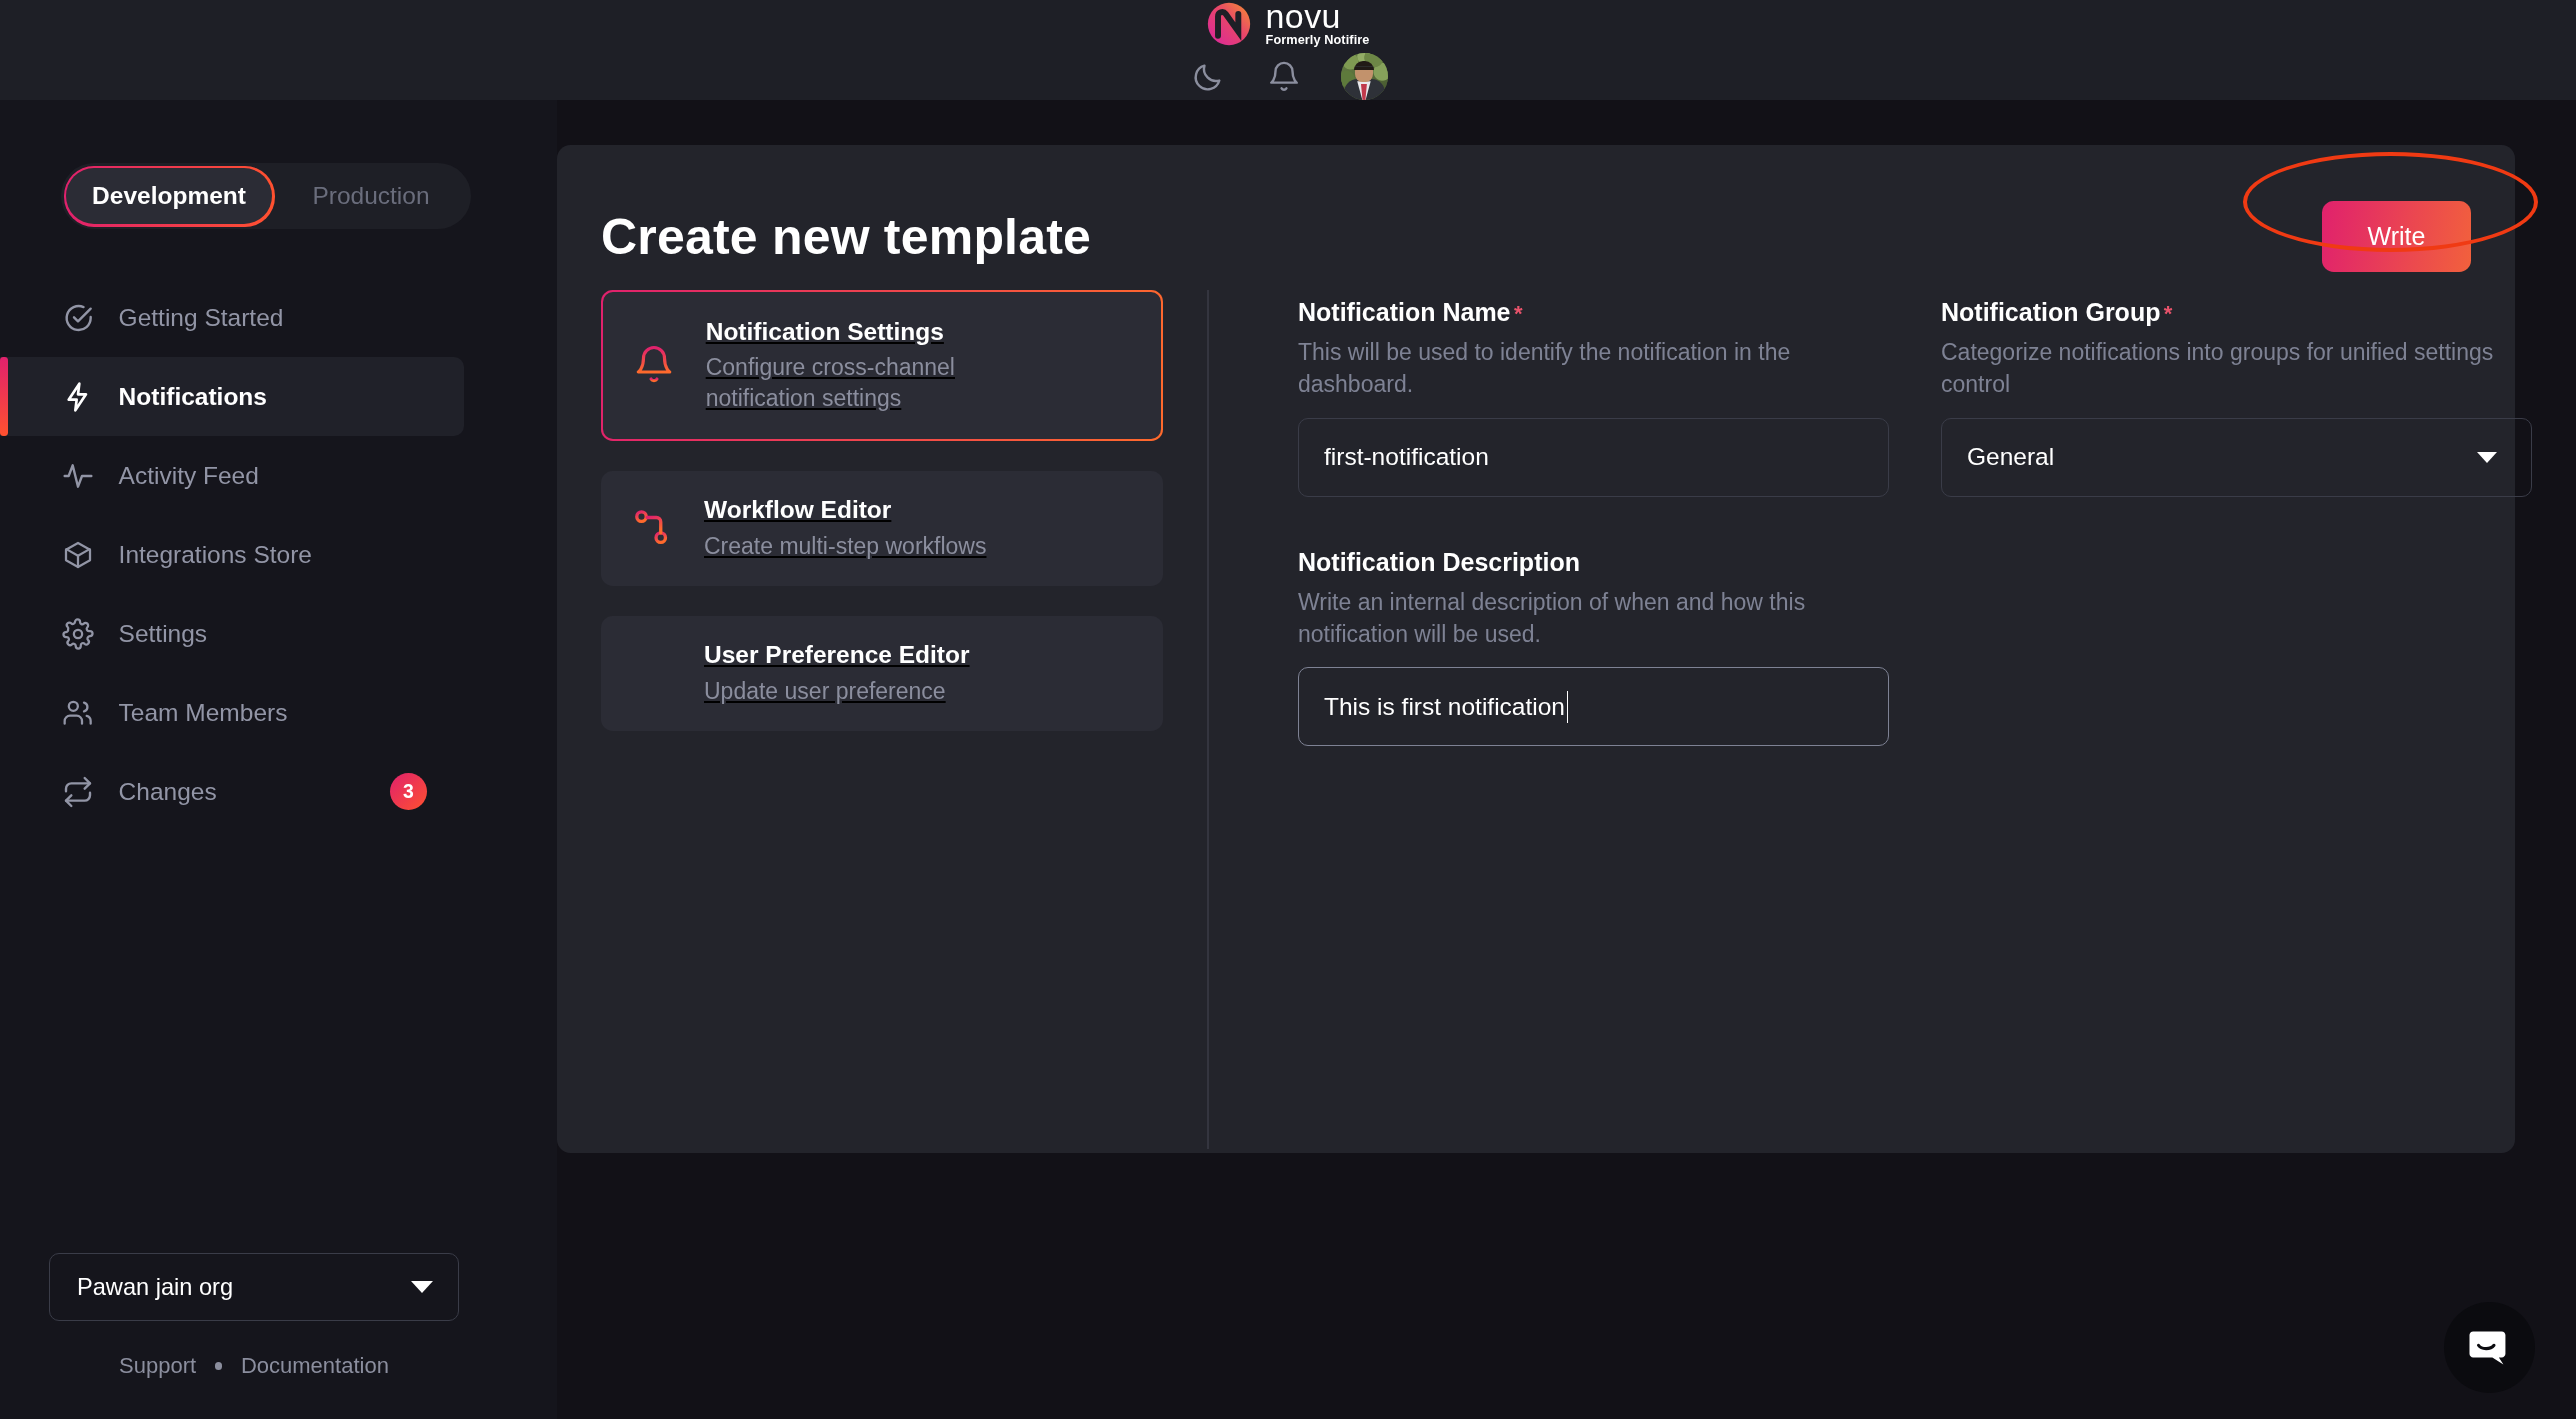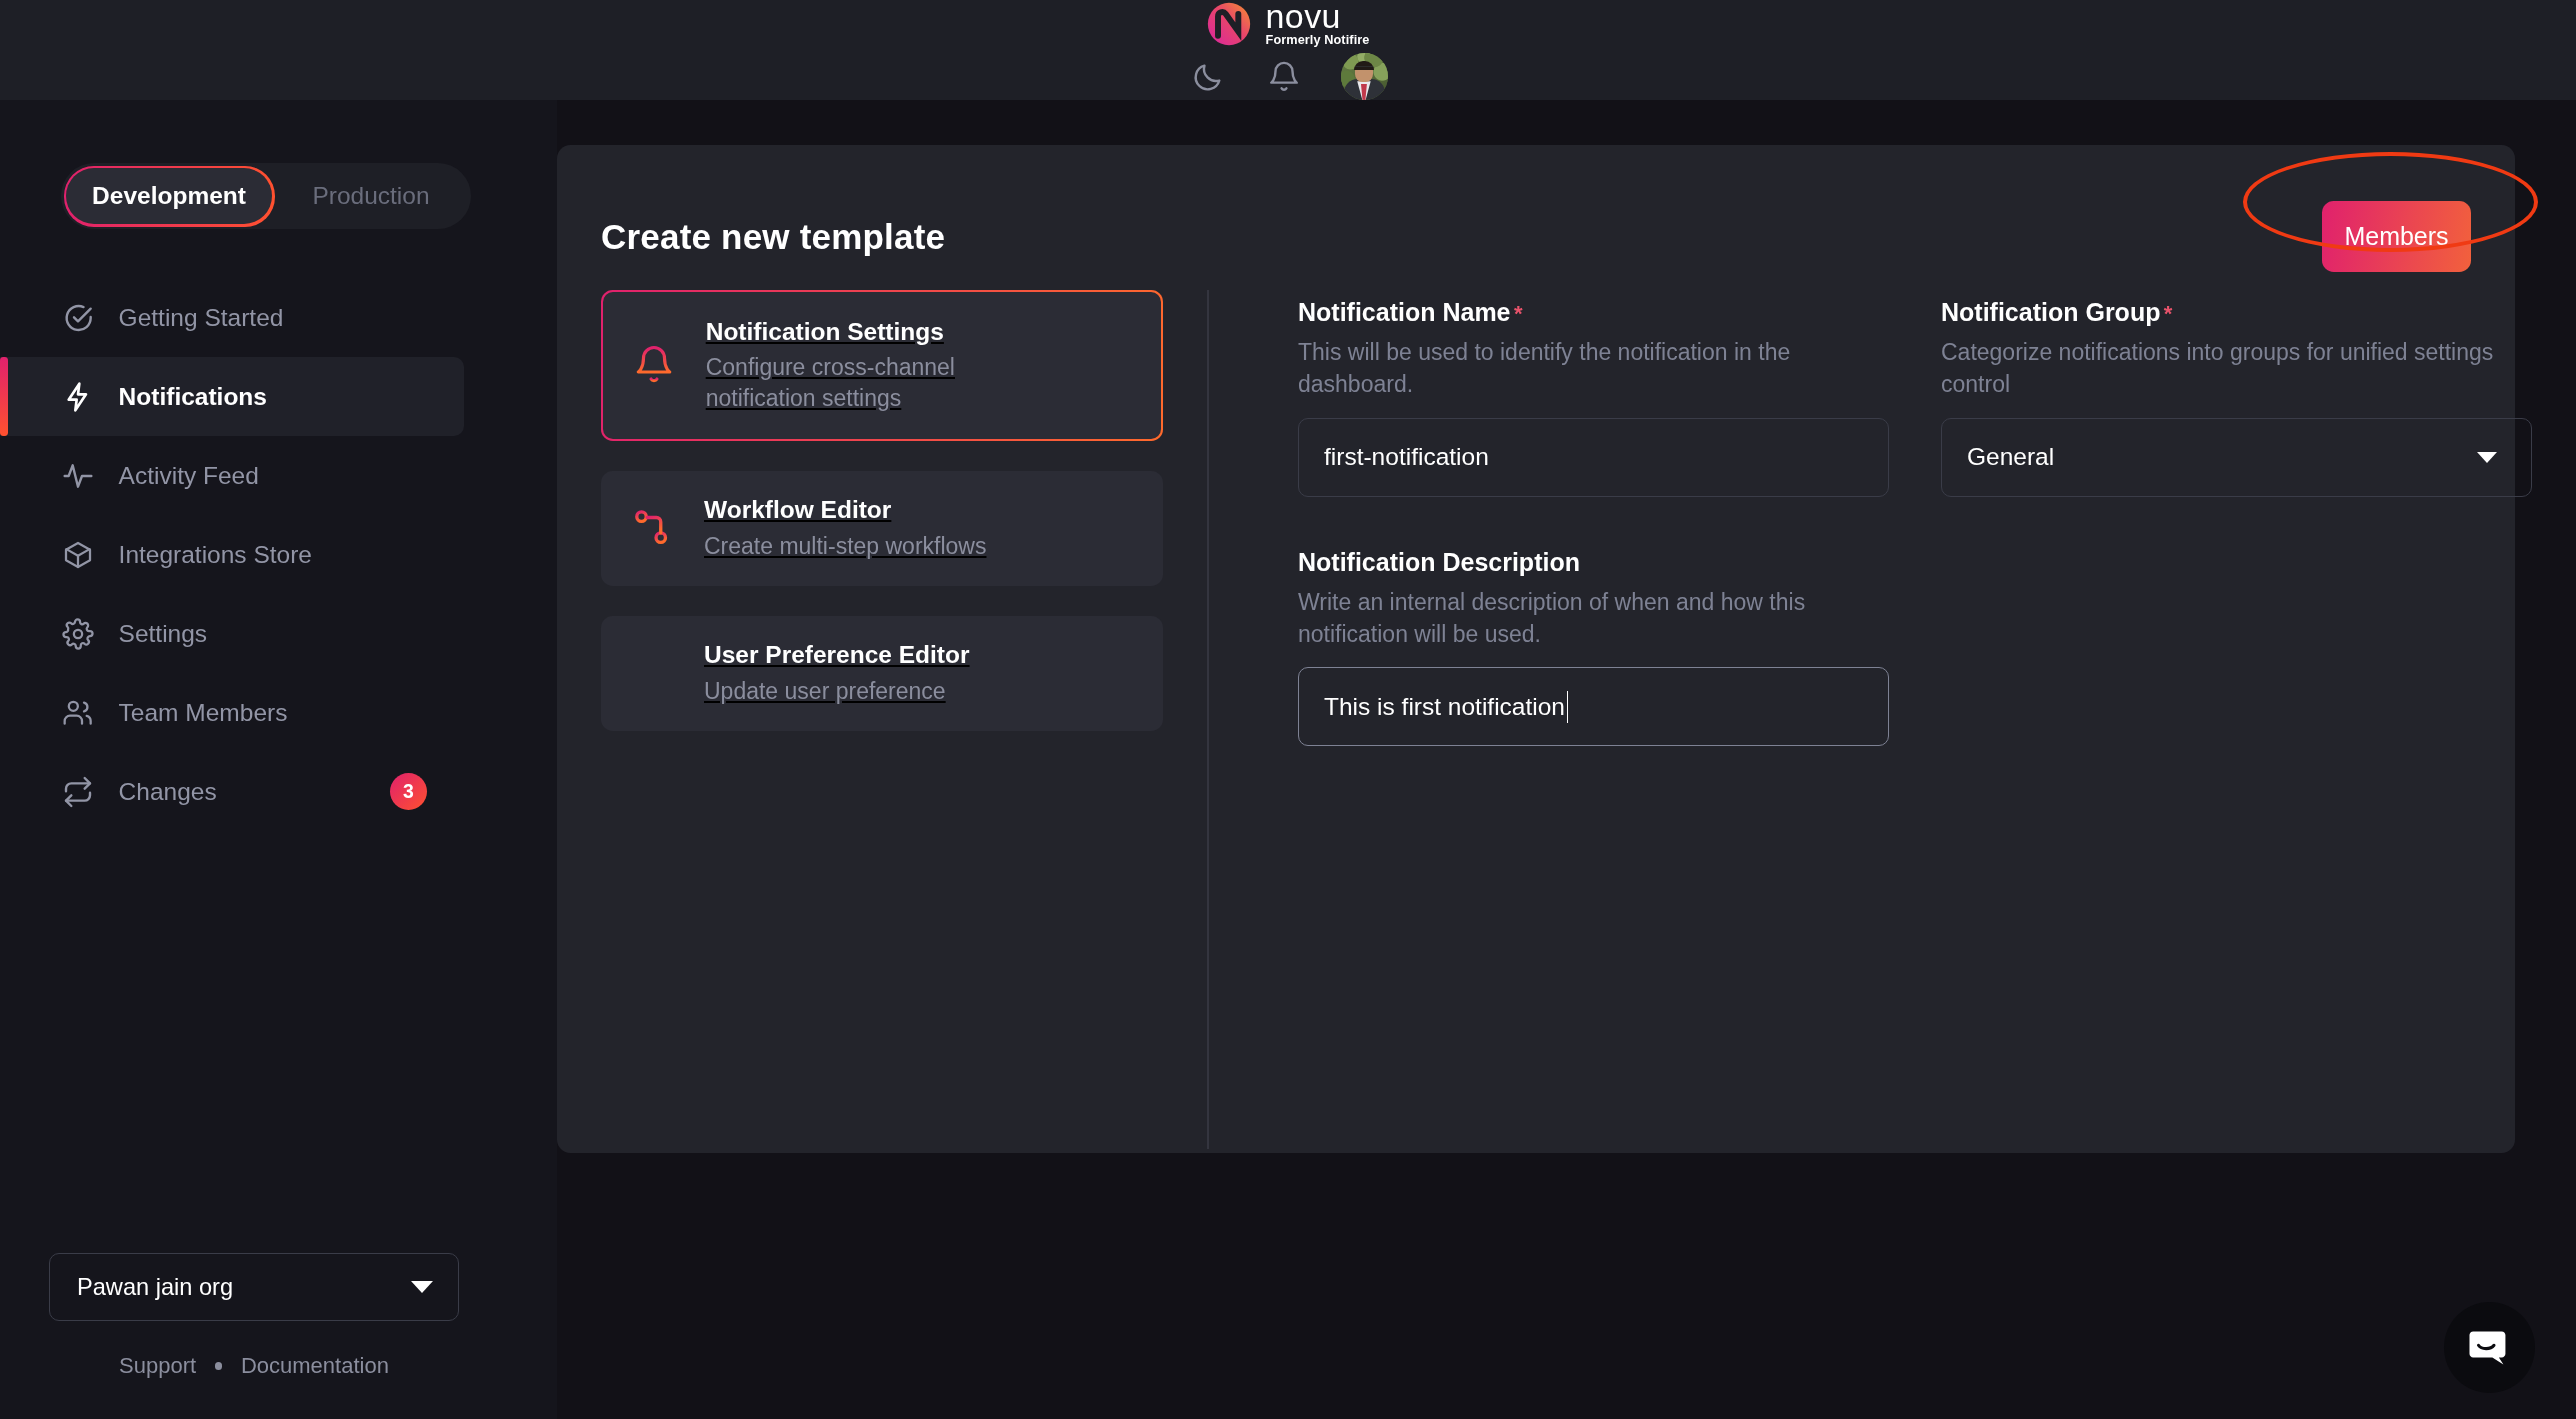--- a/index.html
+++ b/index.html
@@ -118,21 +118,21 @@
 
   
   .panel {
     position: absolute; left: 557px; top: 145px; width: 1958px; height: 1008px;
     background: #23242b; border-radius: 13.5px;
   }
   .panel-head {
     position: absolute; left: 44px; top: 44px; right: 44px; height: 95px;
     display: flex; align-items: center; justify-content: space-between;
   }
-  .page-title { font-size: 35px; font-weight: 700; color: #ffffff; letter-spacing: 0.2px; }
+  .page-title { font-size: 50px; font-weight: 700; color: #ffffff; letter-spacing: 0.2px; }
   .create-btn {
     width: 149px; height: 71px; border-radius: 11.8px; border: 0;
     background: linear-gradient(100deg, #e0216d 0%, #f2613c 100%);
     color: #ffffff; font-size: 25px; font-weight: 400; cursor: pointer;
     font-family: "Liberation Sans", sans-serif;
   }
   .annot-ellipse {
     position: absolute; left: 2243px; top: 152px; width: 295px; height: 100px;
     border: 4.2px solid #f03a13; border-radius: 50%; pointer-events: none;
   }
@@ -327,21 +327,21 @@
       <span class="foot-dot"></span>
       <a>Documentation</a>
     </div>
   </div>
 </div>
 
 <div class="panel">
 
   <div class="panel-head">
     <div class="page-title">Create new template</div>
-    <button class="create-btn">Members</button>
+    <button class="create-btn">Write</button>
   </div>
 
   <div class="panel-body">
 
     <div class="cards-col">
 
       <div class="card active">
         <div class="card-inner">
           <span class="card-icon">
             <svg width="42" height="42" viewBox="0 0 24 24" fill="none" stroke="url(#grad-bell)" stroke-width="1.8" stroke-linecap="round" stroke-linejoin="round">

